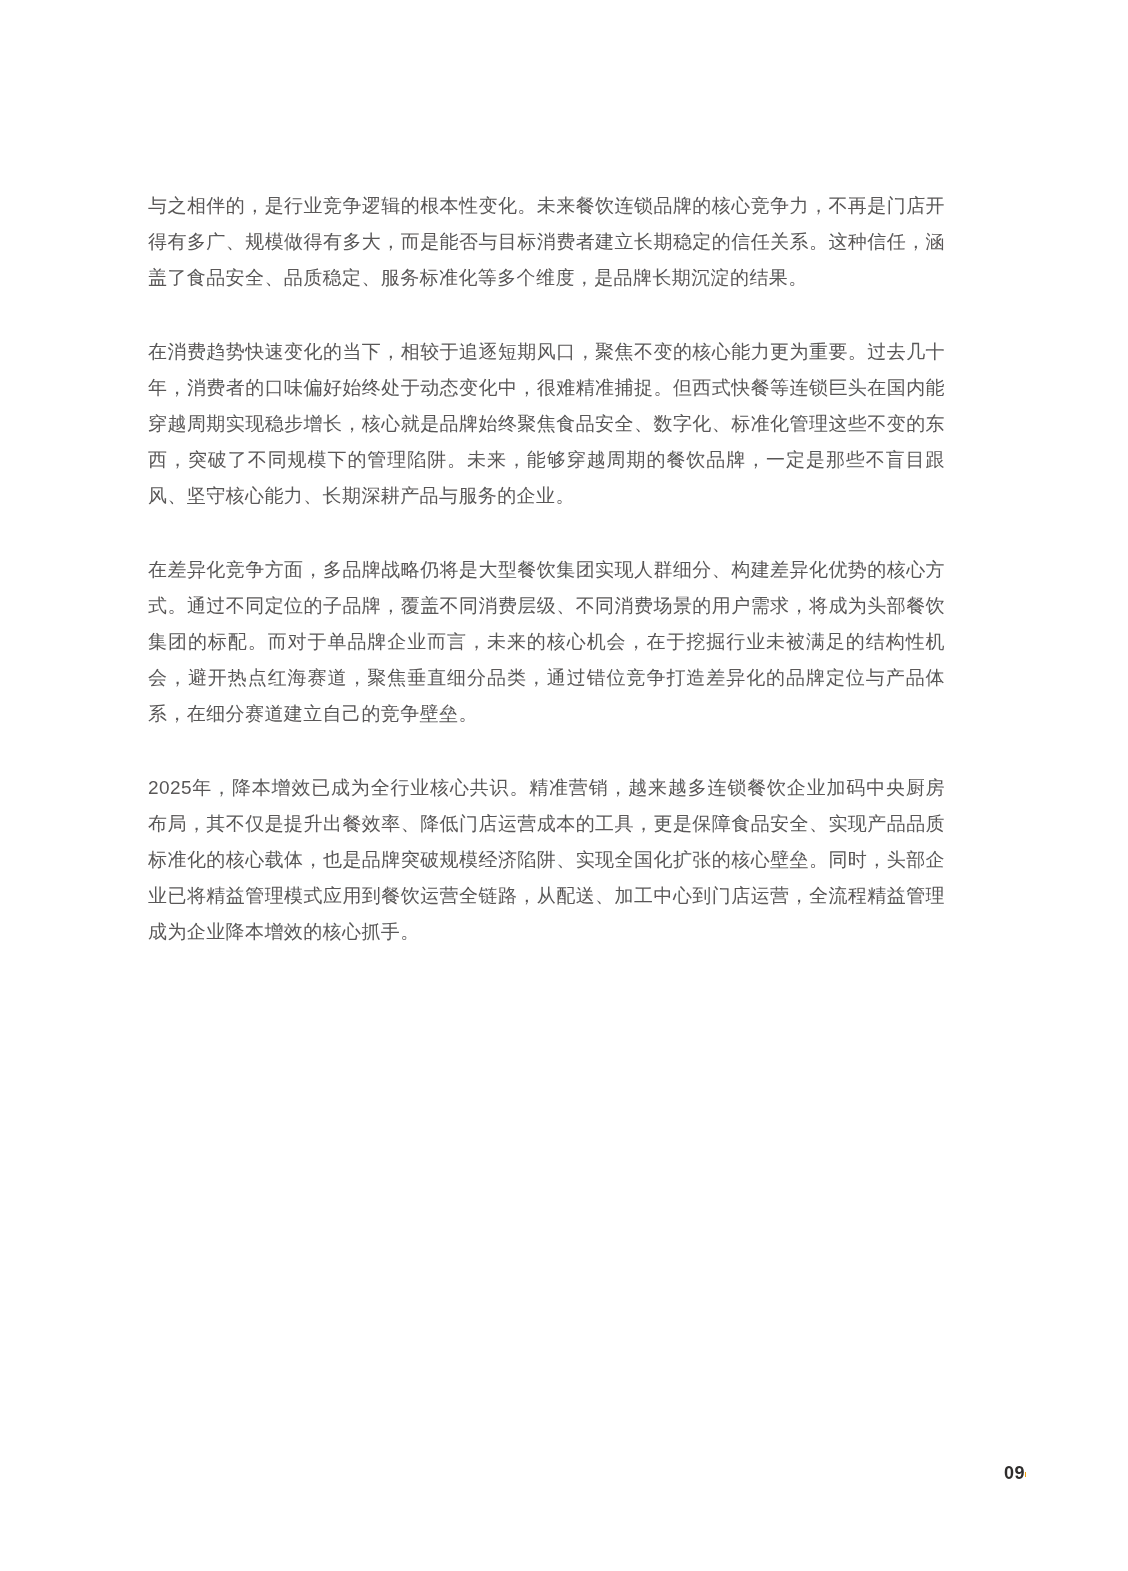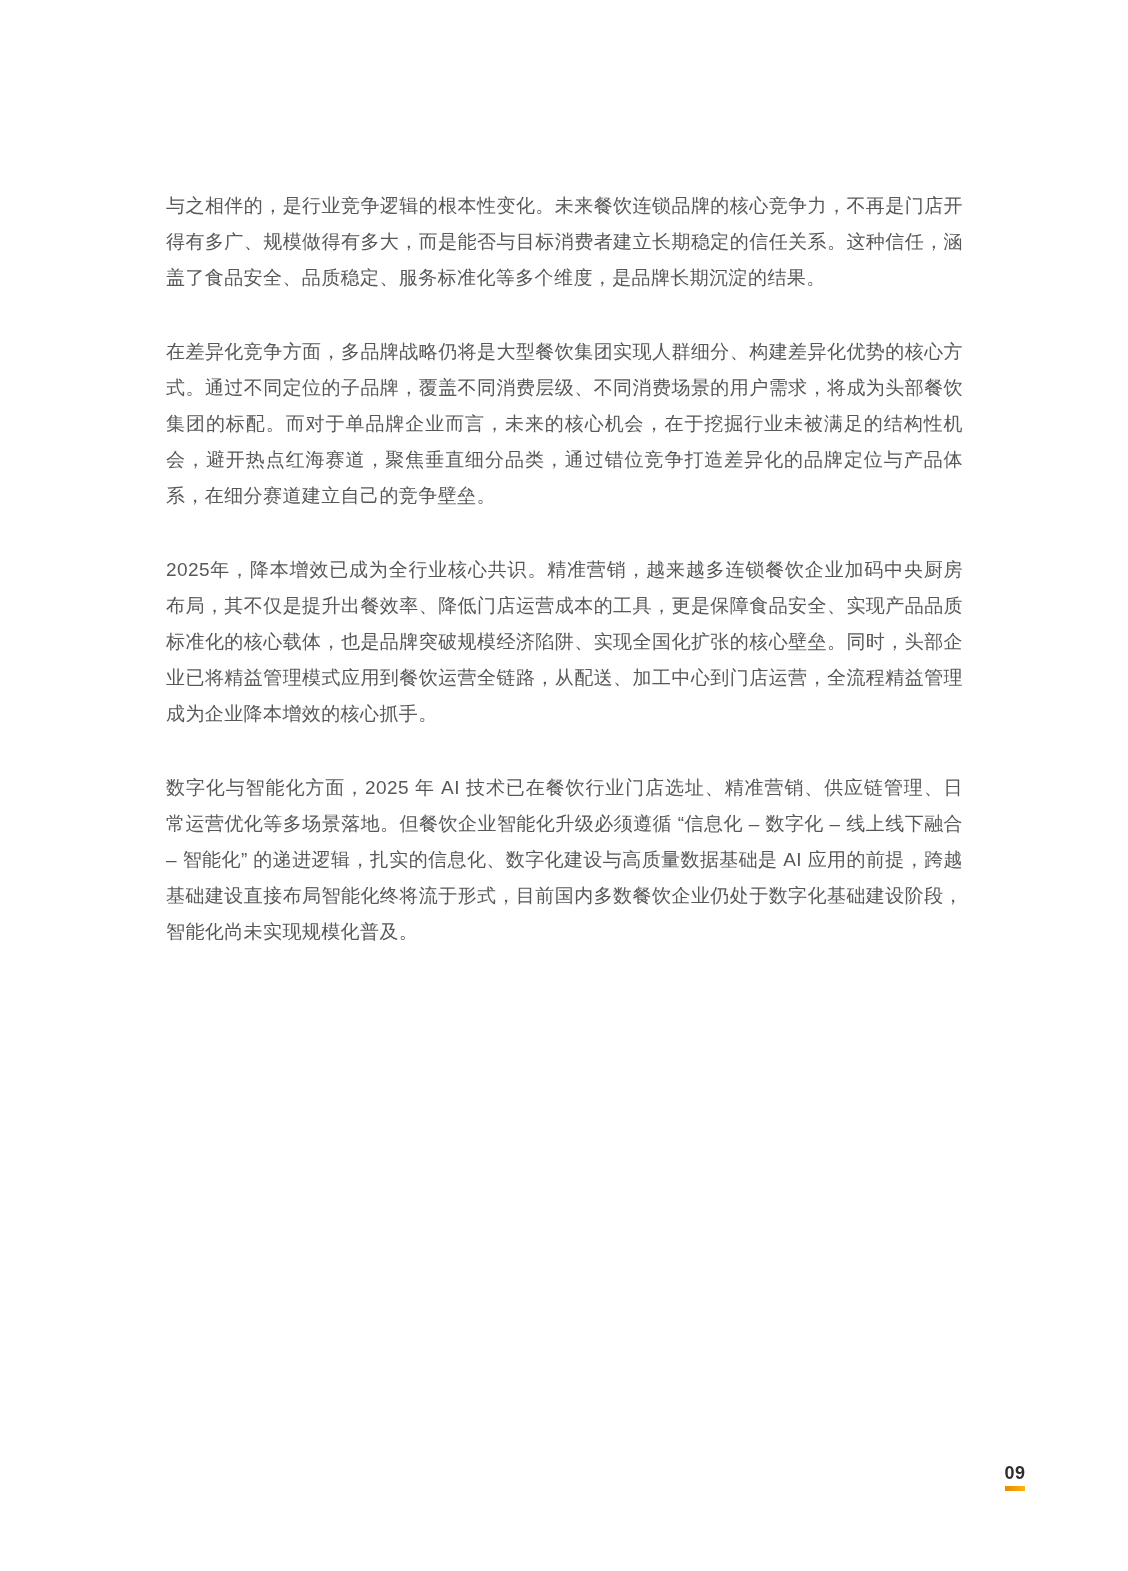--- a/index.html
+++ b/index.html
@@ -11,21 +11,21 @@
   .page {
     position: relative;
     width: 1128px;
     height: 1571px;
     background: #ffffff;
     font-family: "Liberation Sans", "DejaVu Sans", sans-serif;
     overflow: hidden;
   }
   .content {
     position: absolute;
-    left: 166px;
+    left: 148px;
     top: 188px;
     width: 797px;
   }
   .para {
     margin: 0 0 38px 0;
     font-size: 19px;
     line-height: 36px;
     letter-spacing: 0.4px;
     color: var(--body-text, #595757);
     text-align: justify;
@@ -39,21 +39,20 @@
     font-weight: 700;
     letter-spacing: 0.5px;
     color: var(--heading-text, #3e3a39);
   }
   .pagenum {
     position: absolute;
     left: 1004px;
     top: 1463px;
     width: 22px;
     display: flex;
-    flex-direction: column;
     align-items: center;
   }
   .pagenum-text {
     font-size: 18px;
     line-height: 20px;
     font-weight: 700;
     letter-spacing: 0.5px;
     color: #2f2d2c;
   }
   .pagenum-bar {
@@ -65,25 +64,25 @@
       var(--accent-gradient-end, #fdb50a));
   }
 </style>
 </head>
 <body>
 
 <div class="page">
 
   <main class="content">
     <p class="para">与之相伴的，是行业竞争逻辑的根本性变化。未来餐饮连锁品牌的核心竞争力，不再是门店开得有多广、规模做得有多大，而是能否与目标消费者建立长期稳定的信任关系。这种信任，涵盖了食品安全、品质稳定、服务标准化等多个维度，是品牌长期沉淀的结果。</p>
+    <p class="para">在消费趋势快速变化的当下，相较于追逐短期风口，聚焦不变的核心能力更为重要。过去几十年，消费者的口味偏好始终处于动态变化中，很难精准捕捉。但西式快餐等连锁巨头在国内能穿越周期实现稳步增长，核心就是品牌始终聚焦食品安全、数字化、标准化管理这些不变的东西，突破了不同规模下的管理陷阱。未来，能够穿越周期的餐饮品牌，一定是那些不盲目跟风、坚守核心能力、长期深耕产品与服务的企业。</p>
     <p class="para">在差异化竞争方面，多品牌战略仍将是大型餐饮集团实现人群细分、构建差异化优势的核心方式。通过不同定位的子品牌，覆盖不同消费层级、不同消费场景的用户需求，将成为头部餐饮集团的标配。而对于单品牌企业而言，未来的核心机会，在于挖掘行业未被满足的结构性机会，避开热点红海赛道，聚焦垂直细分品类，通过错位竞争打造差异化的品牌定位与产品体系，在细分赛道建立自己的竞争壁垒。</p>
 
 
     <p class="para">2025年，降本增效已成为全行业核心共识。精准营销，越来越多连锁餐饮企业加码中央厨房布局，其不仅是提升出餐效率、降低门店运营成本的工具，更是保障食品安全、实现产品品质标准化的核心载体，也是品牌突破规模经济陷阱、实现全国化扩张的核心壁垒。同时，头部企业已将精益管理模式应用到餐饮运营全链路，从配送、加工中心到门店运营，全流程精益管理成为企业降本增效的核心抓手。</p>
-    <p class="para">数字化与智能化方面，2025 年 AI 技术已在餐饮行业门店选址、精准营销、供应链管理、日常运营优化等多场景落地。但餐饮企业智能化升级必须遵循 “信息化 – 数字化 – 线上线下融合 – 智能化” 的递进逻辑，扎实的信息化、数字化建设与高质量数据基础是 AI 应用的前提，跨越基础建设直接布局智能化终将流于形式，目前国内多数餐饮企业仍处于数字化基础建设阶段，智能化尚未实现规模化普及。</p>
   </main>
 
   <footer class="pagenum">
     <span class="pagenum-text">09</span>
     <span class="pagenum-bar"></span>
   </footer>
 
 </div>
 
 </body></html>

